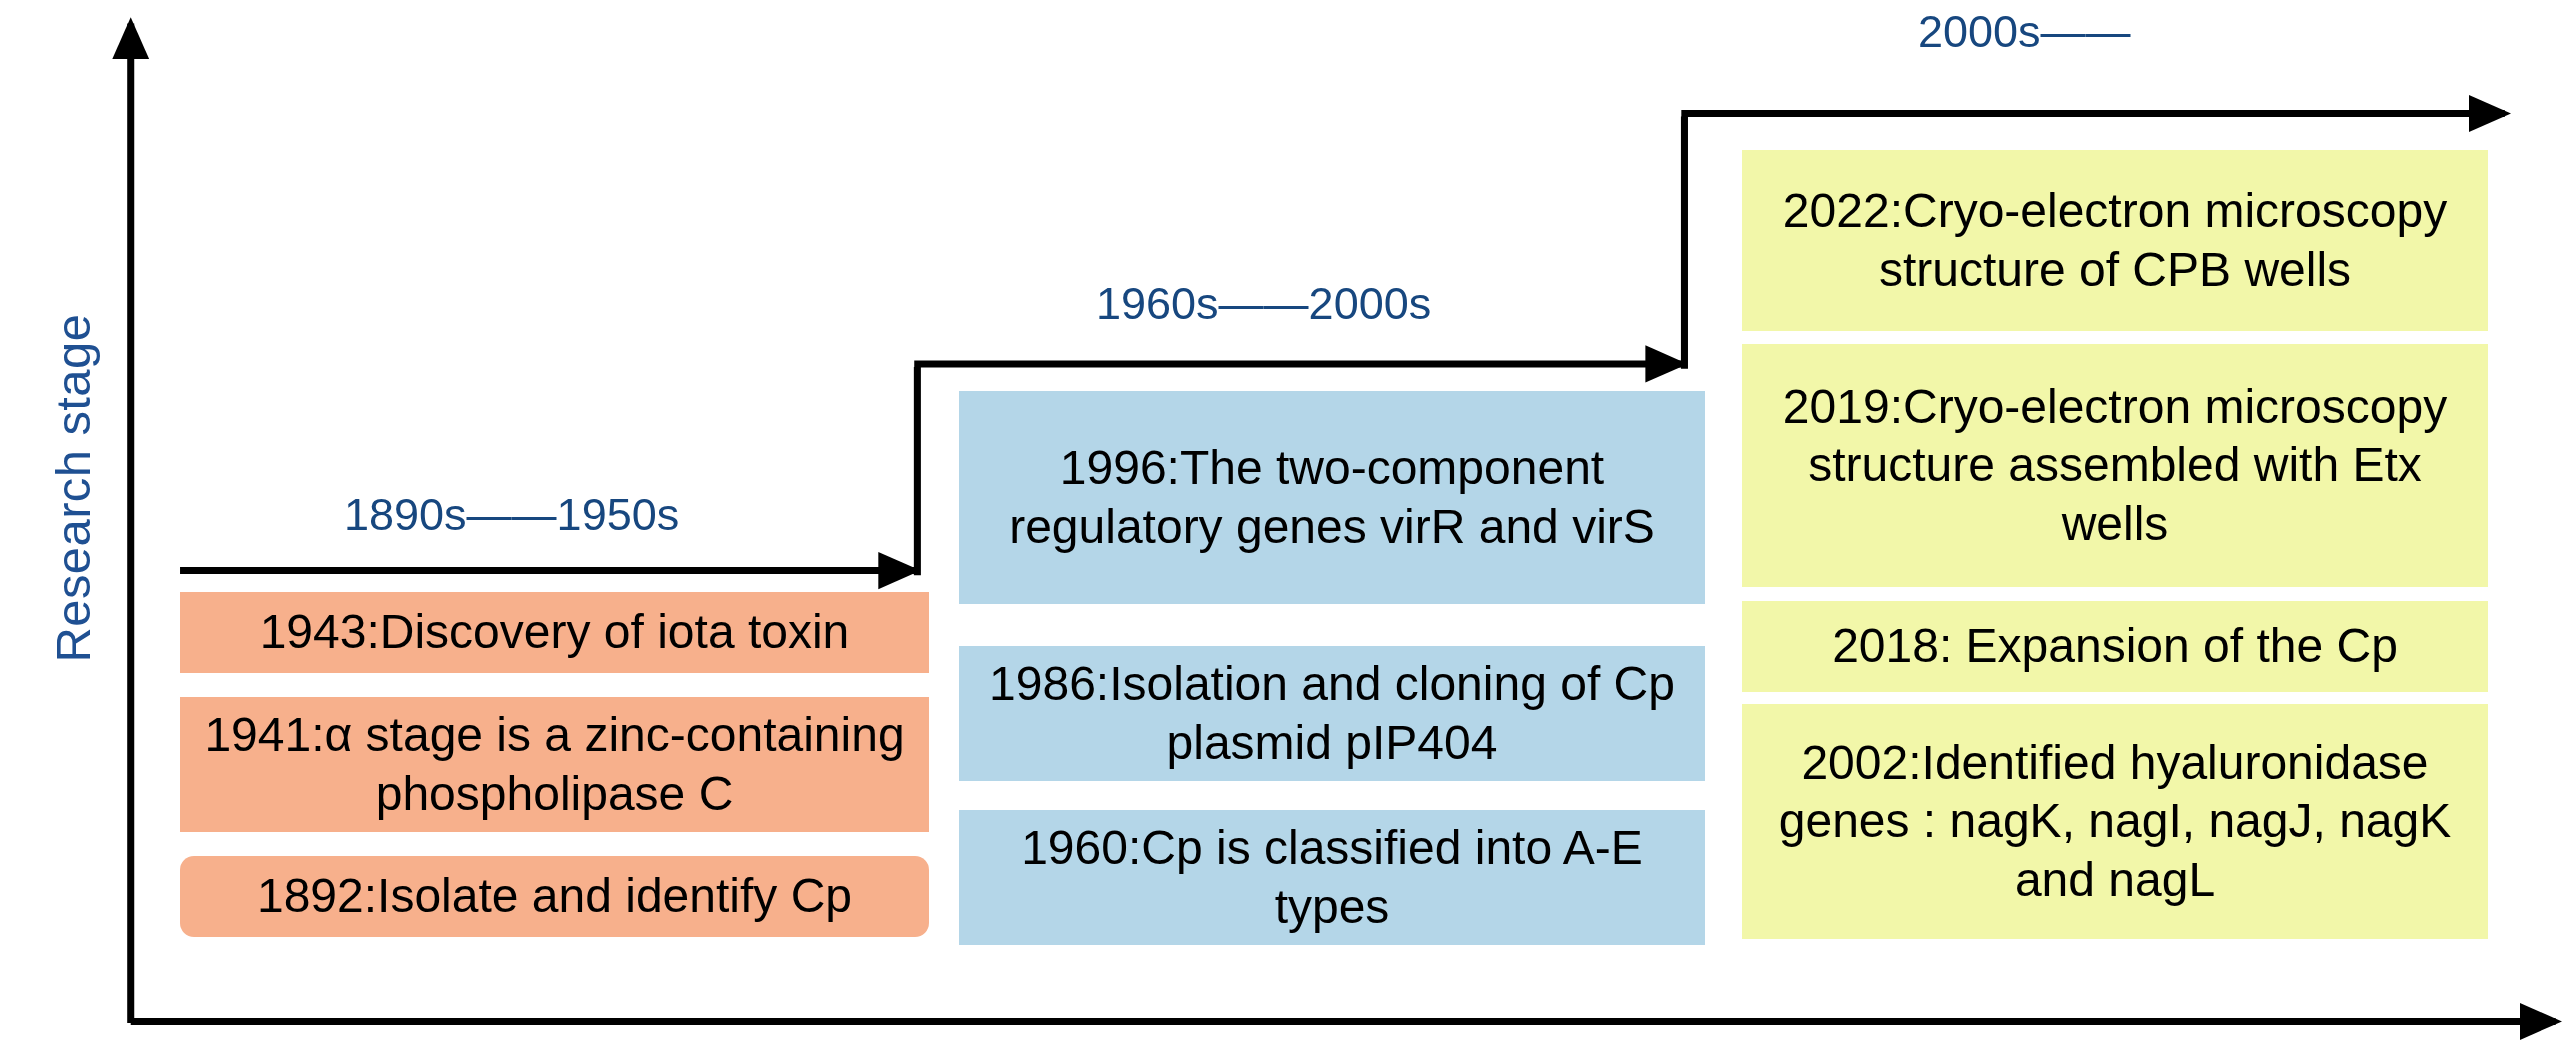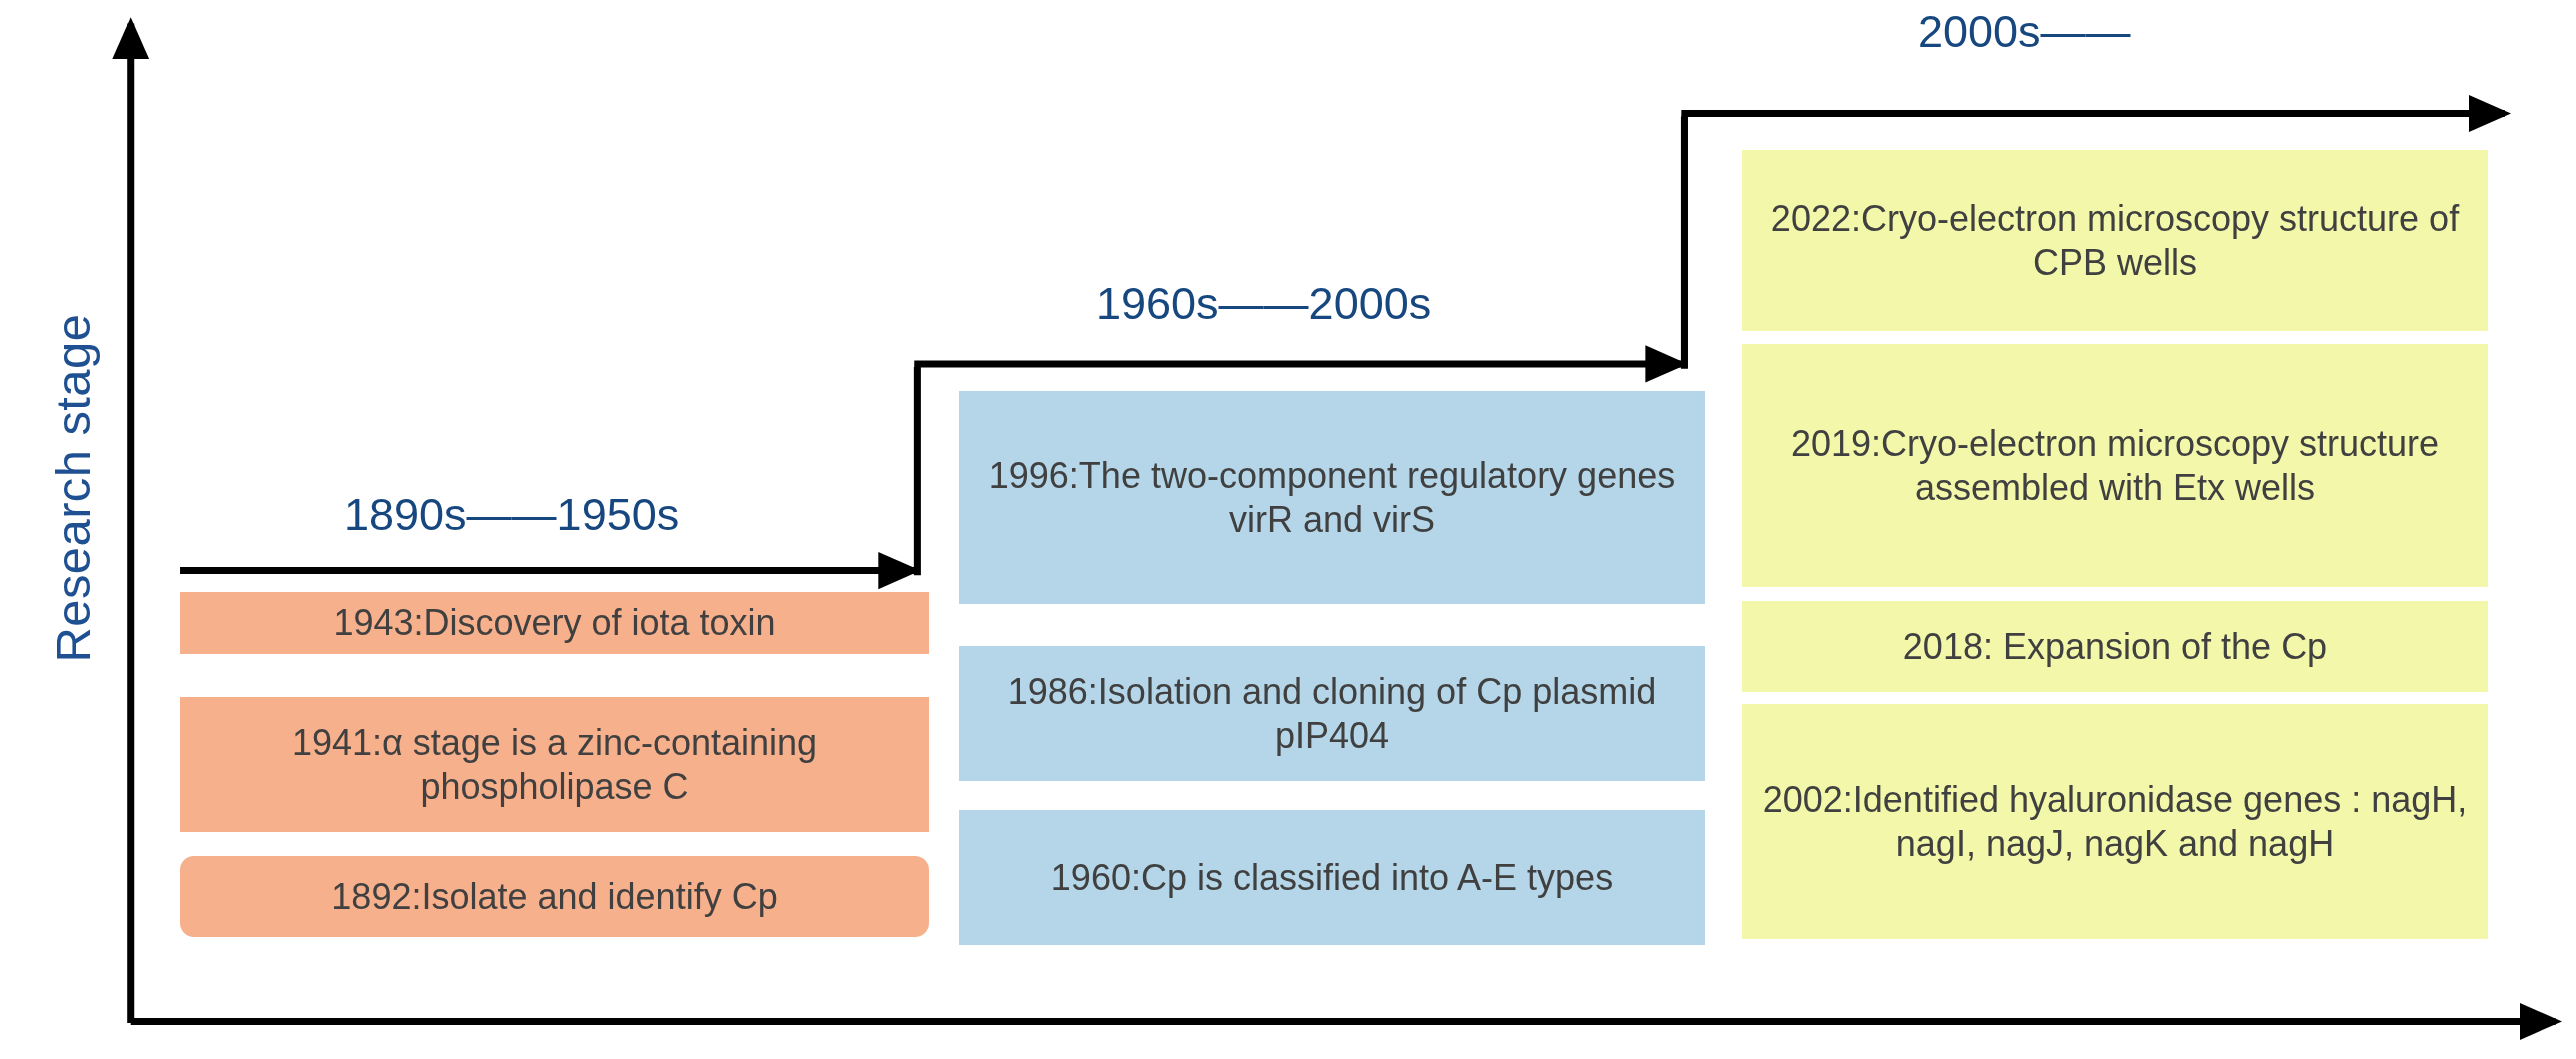--- a/index.html
+++ b/index.html
@@ -35,22 +35,22 @@
     letter-spacing:0px;
   }
 
   
   .box{
     position:absolute;
     display:flex;
     align-items:center;
     justify-content:center;
     text-align:center;
-    color:#404040;
-    font-size:36px;
+    color:#000000;
+    font-size:48px;
     line-height:1.22;
     padding:0 14px;
     box-sizing:border-box;
   }
   .orange{background:#f7b08c;}
   .blue{background:#b4d6e8;}
   .yellow{background:#f2f7a9;}
 </style>
 </head>
 <body>
@@ -80,34 +80,34 @@
   </svg>
 
   <div class="ylabel">Research stage</div>
 
   <div class="era" style="left:344px; top:489px;">1890s——1950s</div>
 
   <div class="era" style="left:1096px; top:278px;">1960s——2000s</div>
 
   <div class="era" style="left:1918px; top:6.3px;">2000s——</div>
 
-  <div class="box orange" style="left:180px; top:592px; width:749px; height:62px;">1943:Discovery of iota toxin</div>
+  <div class="box orange" style="left:180px; top:592px; width:749px; height:81px;">1943:Discovery of iota toxin</div>
 
   <div class="box orange" style="left:180px; top:697px; width:749px; height:135px;">1941:α stage is a zinc-containing phospholipase C</div>
 
   <div class="box orange" style="left:180px; top:856px; width:749px; height:81px;border-radius:14px;">1892:Isolate and identify Cp</div>
 
   <div class="box blue" style="left:959px; top:391px; width:746px; height:213px;">1996:The two-component regulatory genes virR and virS</div>
 
   <div class="box blue" style="left:959px; top:646px; width:746px; height:135px;">1986:Isolation and cloning of Cp plasmid pIP404</div>
 
   <div class="box blue" style="left:959px; top:810px; width:746px; height:135px;">1960:Cp is classified into A-E types</div>
 
   <div class="box yellow" style="left:1742px; top:150px; width:746px; height:181px;">2022:Cryo-electron microscopy structure of CPB wells</div>
 
   <div class="box yellow" style="left:1742px; top:344px; width:746px; height:243px;">2019:Cryo-electron microscopy structure assembled with Etx wells</div>
 
   <div class="box yellow" style="left:1742px; top:601px; width:746px; height:91px;">2018: Expansion of the Cp</div>
 
-  <div class="box yellow" style="left:1742px; top:704px; width:746px; height:235px;">2002:Identified hyaluronidase genes : nagH, nagI, nagJ, nagK and nagH</div>
+  <div class="box yellow" style="left:1742px; top:704px; width:746px; height:235px;">2002:Identified hyaluronidase genes : nagK, nagI, nagJ, nagK and nagL</div>
 
 </div>
 
 
 </body></html>

